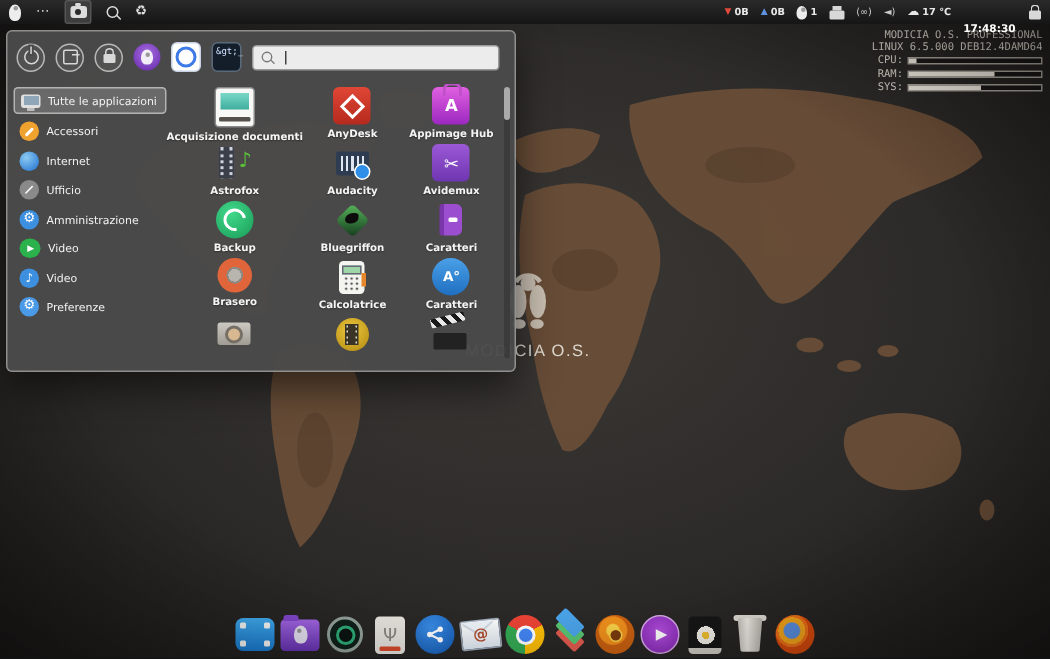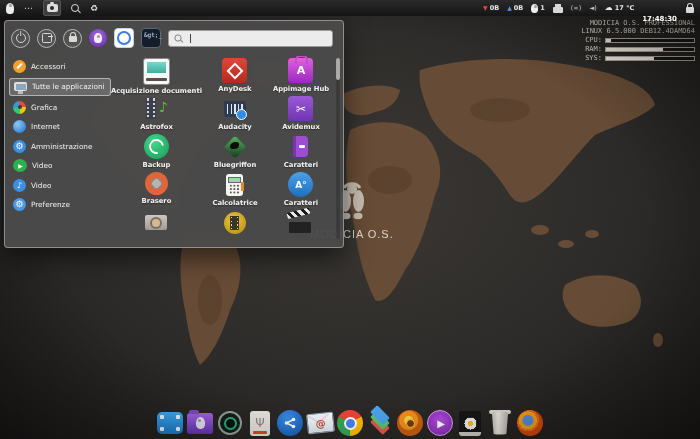--- a/index.html
+++ b/index.html
@@ -304,35 +304,35 @@
           <span>&amp;gt;_</span>
         </span>
       <span class="search">
         <span class="mag"></span>
         <span class="search-val"></span>
         <span class="caret"></span>
       </span>
     </div>
     <div class="menu-body">
       <div class="sidebar">
-        <div class="sb-item">
-          <span class="sbi sbi-wrench"></span>
-          <span>Accessori</span>
-        </div>
         <div class="sb-item sel">
           <span class="sbi sbi-monitor"></span>
           <span>Tutte le applicazioni</span>
         </div>
         <div class="sb-item">
-          <span class="sbi sbi-flower"></span>
-          <span>Grafica</span>
+          <span class="sbi sbi-wrench"></span>
+          <span>Accessori</span>
         </div>
         <div class="sb-item">
           <span class="sbi sbi-globe"></span>
           <span>Internet</span>
+        </div>
+        <div class="sb-item">
+          <span class="sbi sbi-pen"></span>
+          <span>Ufficio</span>
         </div>
         <div class="sb-item">
           <span class="sbi sbi-gear">⚙</span>
           <span>Amministrazione</span>
         </div>
         <div class="sb-item">
           <span class="sbi sbi-play">▶</span>
           <span>Video</span>
         </div>
         <div class="sb-item">

